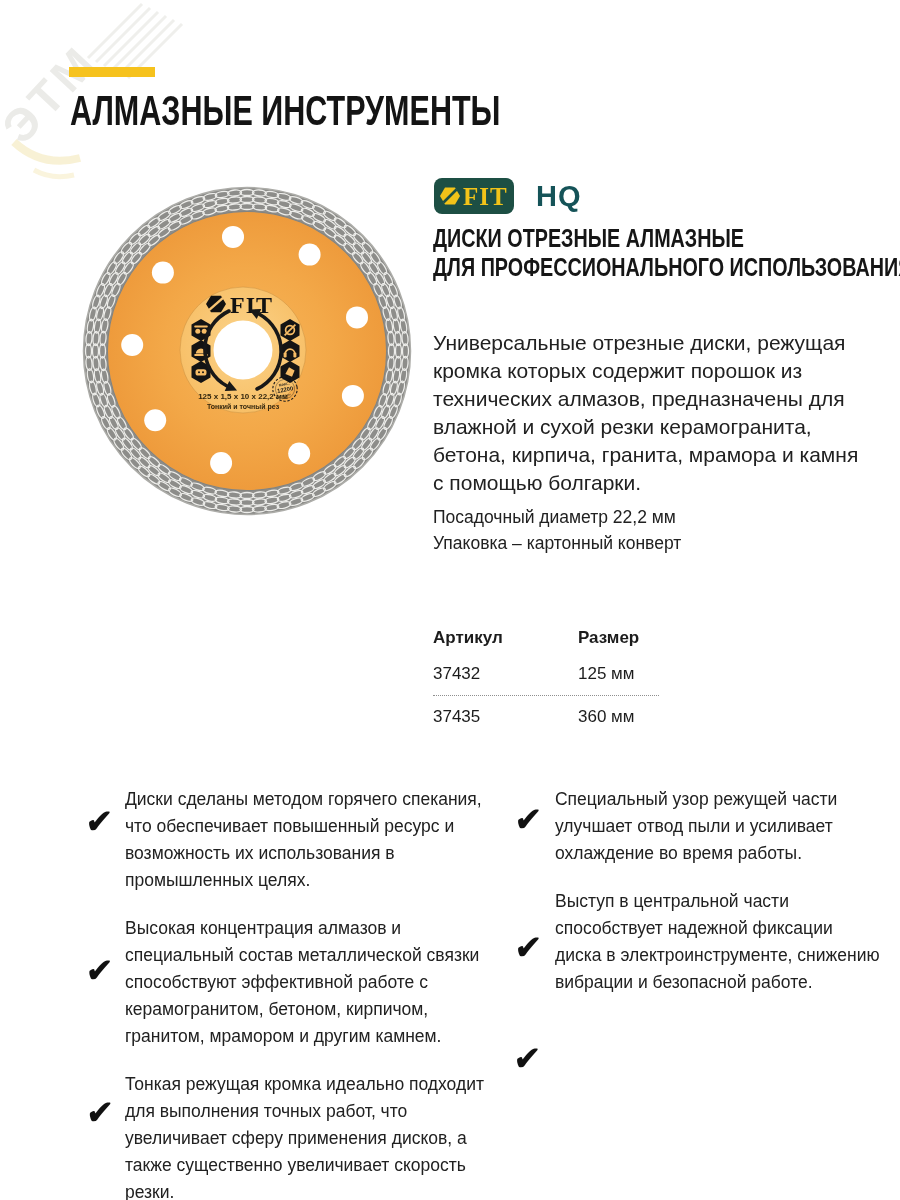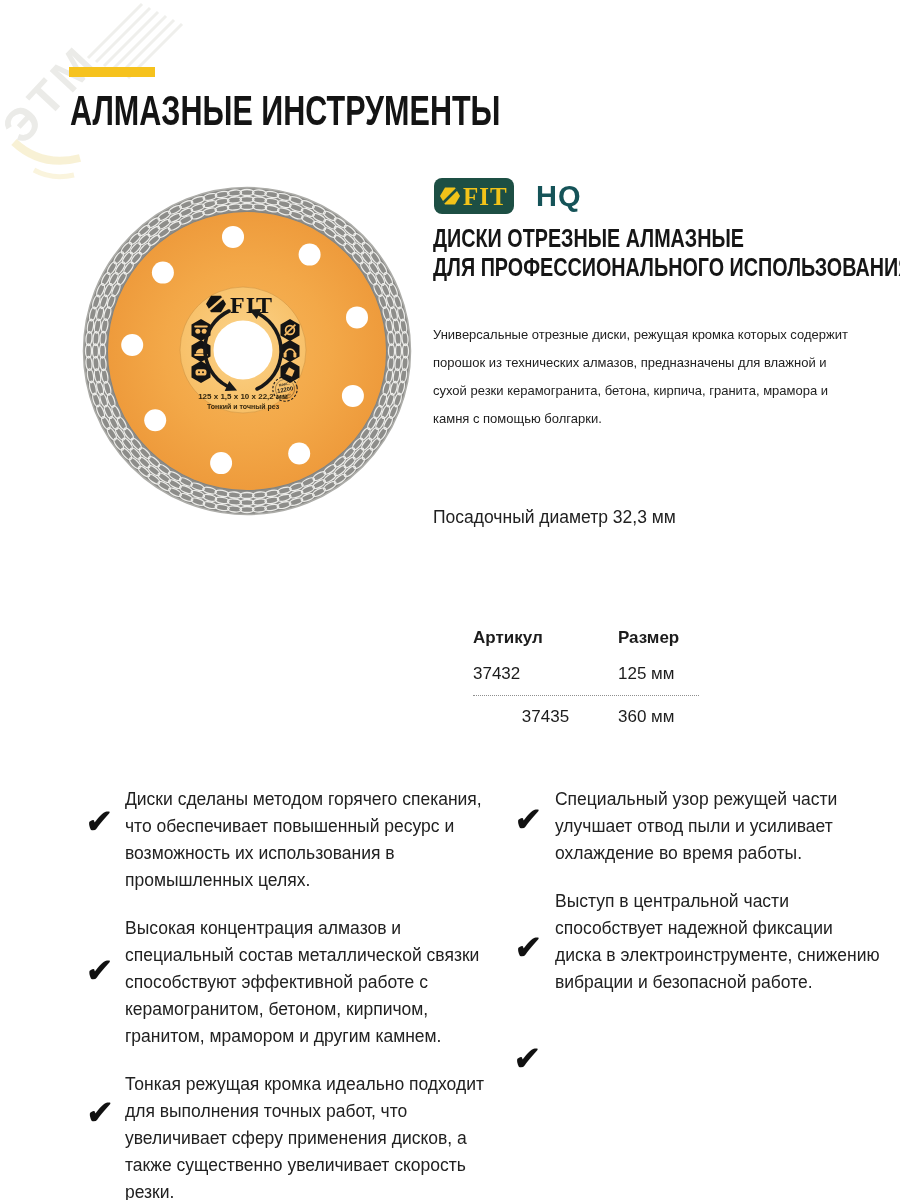--- a/index.html
+++ b/index.html
@@ -16,31 +16,31 @@
 
   
   .brand-row{position:absolute;left:433px;top:177px;display:flex;align-items:center;gap:21px;}
   .hq{font-size:29px;font-weight:800;color:#155358;letter-spacing:1px;}
 
   
   .h2{position:absolute;left:433px;top:224px;font-size:26px;font-weight:700;line-height:29px;
       color:#161616;}
   .h2 .ln{white-space:nowrap;transform:scaleX(.76);transform-origin:0 0;}
 
-  .desc{position:absolute;left:433px;top:308px;width:430px;font-size:13px;line-height:28px;color:#212121;}
+  .desc{position:absolute;left:433px;top:308px;width:430px;font-size:21px;line-height:28px;color:#212121;}
 
   .specs{position:absolute;left:433px;top:504px;font-size:17.5px;line-height:26px;color:#212121;}
 
   
-  .spec-table{position:absolute;left:433px;top:628px;width:226px;font-size:17px;color:#1c1c1c;margin-left:40px;}
+  .spec-table{position:absolute;left:433px;top:628px;width:226px;font-size:17px;color:#1c1c1c;}
   .trow{display:flex;}
   .tc1{width:145px;}
   .trow.head{font-weight:700;padding:0 0 14px 0;}
   .trow.r1{padding:2px 0 11px 0;border-bottom:1px dotted #8f8f8f;align-items:flex-end;}
-  .trow.r2{padding:11px 0 0 0;text-align:center;}
+  .trow.r2{padding:11px 0 0 0;}
 
   
   .feats{position:absolute;display:flex;flex-direction:column;gap:21px;font-size:17.5px;
          line-height:27px;color:#212121;}
   .feats.left{left:84px;top:786px;width:414px;}
   .feats.right{left:514px;top:786px;width:366px;}
   .feat{display:flex;gap:15px;}
   .check{flex:0 0 auto;font-size:31px;font-weight:700;line-height:1;margin-top:20px;
          transform:skewX(-8deg) rotate(-4deg);color:#111;}
   .feat-text{flex:1;}
@@ -412,21 +412,22 @@
   </div>
 
   <div class="h2">
     <div class="ln">ДИСКИ ОТРЕЗНЫЕ АЛМАЗНЫЕ</div>
     <div class="ln">ДЛЯ ПРОФЕССИОНАЛЬНОГО ИСПОЛЬЗОВАНИЯ</div>
   </div>
 
   <p class="desc">Универсальные отрезные диски, режущая кромка которых содержит порошок из технических алмазов, предназначены для влажной и сухой резки керамогранита, бетона, кирпича, гранита, мрамора и камня с помощью болгарки.</p>
 
   <div class="specs">
-    <div>Посадочный диаметр 32,3 мм</div>
+    <div>Посадочный диаметр 22,2 мм</div>
+    <div>Упаковка – картонный конверт</div>
   </div>
 
   <div class="spec-table">
     <div class="trow head">
       <div class="tc1">Артикул</div>
       <div>Размер</div>
     </div>
     <div class="trow r1">
       <div class="tc1">37432</div>
       <div>125 мм</div>

